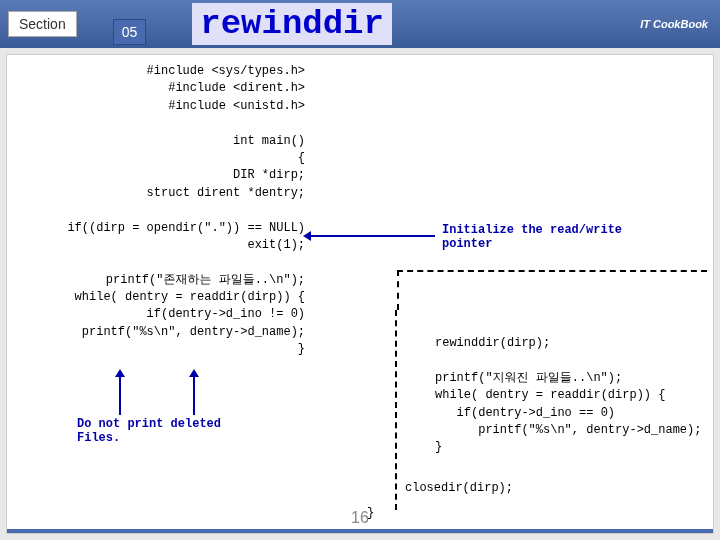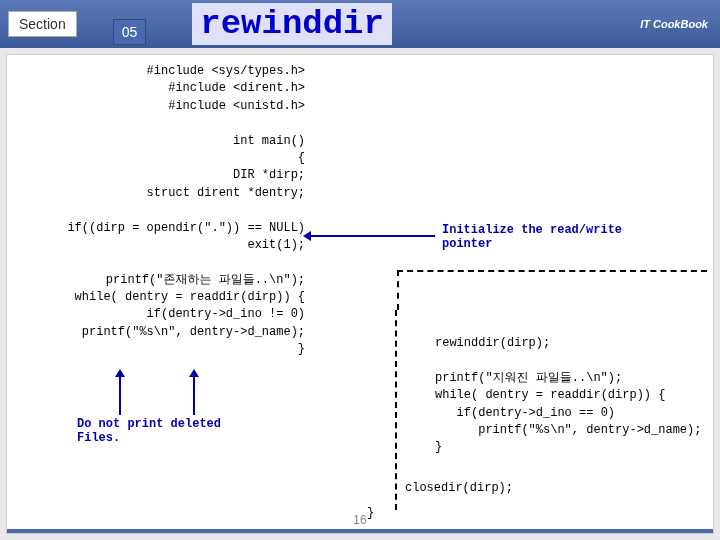--- a/index.html
+++ b/index.html
@@ -174,21 +174,21 @@
     left: -6px;
     border-top: 5px solid transparent;
     border-bottom: 5px solid transparent;
     border-right: 8px solid #0000aa;
   }
   .page-num {
     position: absolute;
     bottom: 6px;
     left: 50%;
     transform: translateX(-50%);
-    font-size: 12px;
+    font-size: 16px;
     color: #888;
   }
   .footer-bar {
     position: absolute;
     bottom: 0;
     left: 0;
     right: 0;
     height: 4px;
     background: #4a6ab0;
   }

